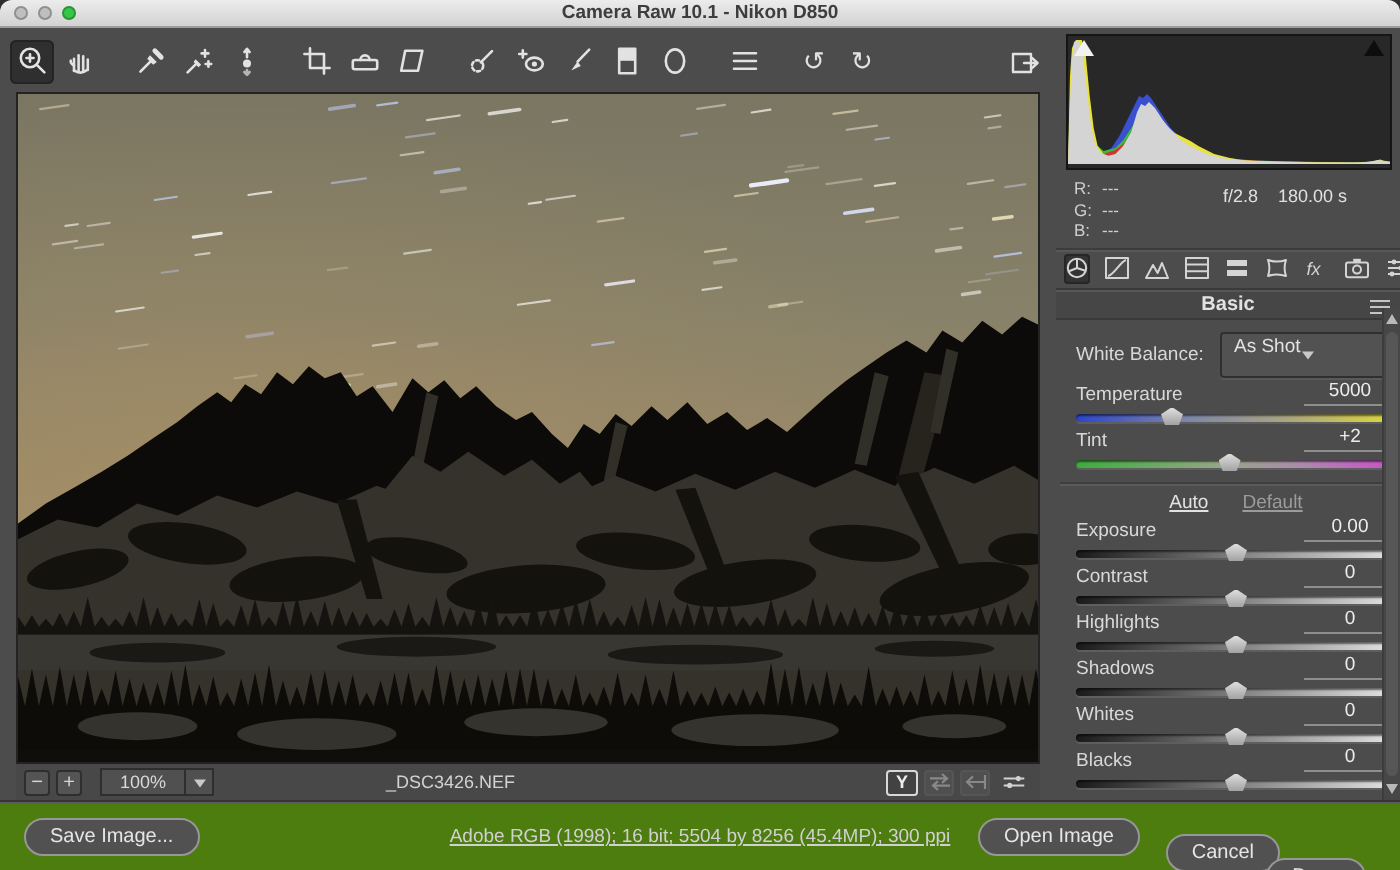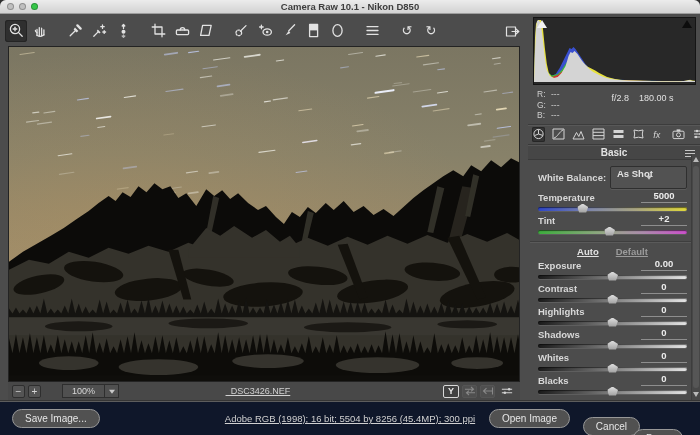--- a/index.html
+++ b/index.html
@@ -27,27 +27,27 @@
 
   
   .image-area{position:absolute;left:8px;top:46px;width:512px;height:336px;border:1px solid #232323;background:#000;}
   .image-area svg{display:block;}
 
   
   .pstrip{position:absolute;left:8px;top:382px;width:512px;height:18px;background:#484848;
     display:flex;align-items:center;padding:0 4px;}
   .zbtn{width:13px;height:13px;background:#545454;border:1px solid #2e2e2e;border-radius:2px;
     color:#d5d5d5;font-size:10px;line-height:11px;text-align:center;margin-right:3px;cursor:pointer;}
-  .zoomsel{display:flex;margin-left:18px;cursor:pointer;}
+  .zoomsel{display:flex;margin-left:6px;cursor:pointer;}
   .zoomsel .zval{width:42px;height:14px;background:#505050;border:1px solid #2e2e2e;border-right:none;
     color:#d8d8d8;font-size:9px;text-align:center;line-height:13px;}
   .zoomsel .zchev{width:15px;height:14px;background:#505050;border:1px solid #2e2e2e;position:relative;}
   .chev-down::before{content:"";position:absolute;left:50%;top:50%;transform:translate(-50%,-30%);
     border-left:3.5px solid transparent;border-right:3.5px solid transparent;border-top:4px solid #c9c9c9;}
-  .fname{position:absolute;left:185px;right:16px;width:130px;text-align:center;color:#d2d2d2;font-size:9px;text-decoration:underline;}
+  .fname{position:absolute;left:185px;right:16px;width:130px;text-align:left;color:#d2d2d2;font-size:9px;}
   .ptoggles{position:absolute;right:4px;display:flex;align-items:center;gap:3px;}
   .ybtn{width:16px;height:13px;border:1px solid #d8d8d8;border-radius:2px;color:#ececec;background:#424242;
     font-size:9px;font-weight:700;text-align:center;line-height:11px;cursor:pointer;}
   .dimbtn{width:15px;height:13px;background:#555;border:1px solid #616161;border-radius:2px;
     display:flex;align-items:center;justify-content:center;opacity:.55;cursor:pointer;}
   .miniicon{width:12px;height:10px;}
   .prefbtn{width:18px;height:14px;display:flex;align-items:center;justify-content:center;cursor:pointer;}
 
   
   .panel{position:absolute;left:528px;top:14px;width:172px;height:386px;}
@@ -64,21 +64,21 @@
   .tabs{display:flex;align-items:center;gap:7px;padding:2px 0 2px 4px;margin-top:3px;
     border-top:1px solid #3c3c3c;border-bottom:1px solid #3a3a3a;box-shadow:0 1px 0 #585858 inset;}
   .tab{width:16px;height:15px;display:flex;align-items:center;justify-content:center;border-radius:2px;cursor:pointer;}
   .tab.selected{background:#333;box-shadow:inset 0 0 0 1px #262626;}
   .tab svg{width:13px;height:12px;}
   .pheader{position:relative;height:15px;background:#464646;border-top:1px solid #565656;border-bottom:1px solid #3a3a3a;
     text-align:center;color:#e2e2e2;font-size:10px;font-weight:700;line-height:14px;}
   .pmenu{position:absolute;right:5px;top:3px;width:10px;height:9px;cursor:pointer;}
   .pmenu::before{content:"";position:absolute;left:0;right:0;top:1px;height:1.5px;background:#c4c4c4;
     box-shadow:0 3px 0 #c4c4c4,0 6px 0 #c4c4c4;}
-  .pcontent{position:relative;height:246px;padding:0 13px 0 10px;overflow:hidden;font-weight:bold;}
+  .pcontent{position:relative;height:246px;padding:0 2px 0 10px;overflow:hidden;}
 
   .wbrow{display:flex;align-items:center;margin:6px 0 3px;}
   .wbrow .lbl{font-size:9.5px;color:#d8d8d8;width:72px;}
   .wbselect{flex:1;height:23px;background:#525252;border:1px solid #2f2f2f;border-radius:2px;position:relative;
     color:#e2e2e2;font-size:9.5px;line-height:13px;padding-left:6px;cursor:pointer;box-shadow:0 1px 0 rgba(255,255,255,.08);}
 
   .srow{margin-top:2px;}
   .srow-top{display:flex;justify-content:space-between;align-items:flex-end;height:11px;}
   .srow-top .lbl{font-size:9.5px;color:#d8d8d8;}
   .sval{display:inline-block;min-width:46px;text-align:center;font-size:9.5px;color:#ececec;
@@ -97,21 +97,21 @@
   .adrow .auto{font-size:9.5px;color:#e2e2e2;text-decoration:underline;cursor:pointer;}
   .adrow .default{font-size:9.5px;color:#9b9b9b;text-decoration:underline;cursor:pointer;}
 
   .pscroll{position:absolute;right:0;top:140px;bottom:0;width:9px;background:#474747;border-left:1px solid #3d3d3d;}
   .sarrow{position:absolute;left:50%;transform:translateX(-50%);width:0;height:0;cursor:pointer;}
   .sarrow.up{top:3px;border-left:3.5px solid transparent;border-right:3.5px solid transparent;border-bottom:5px solid #b9b9b9;}
   .sarrow.down{bottom:3px;border-left:3.5px solid transparent;border-right:3.5px solid transparent;border-top:5px solid #b9b9b9;}
   .sthumb-bar{position:absolute;left:1px;right:1px;top:12px;bottom:12px;background:#565656;border-radius:3px;}
 
   
-  .footer{position:absolute;left:0;top:400px;width:700px;height:35px;background:#0f172a;
+  .footer{position:absolute;left:0;top:400px;width:700px;height:35px;background:#4d7c0f;
     border-top:1px solid #353535;box-shadow:inset 0 1px 0 #5d5d5d;}
   .pill{position:absolute;top:8px;height:19px;border:1px solid #979797;border-radius:10px;background:#515151;
     color:#e6e6e6;font-size:10px;line-height:17px;padding:0 12px;cursor:pointer;white-space:nowrap;}
   .savebtn{left:12px;}
   .openbtn{right:130px;}
   .cancelbtn{right:60px;margin-top:8px;}
   .donebtn{right:17px;margin-top:20px;}
   .wflink{position:absolute;left:0;right:0;top:12px;text-align:center;font-size:9.5px;color:#d0d0d0;
     text-decoration:underline;cursor:pointer;}
 </style>

